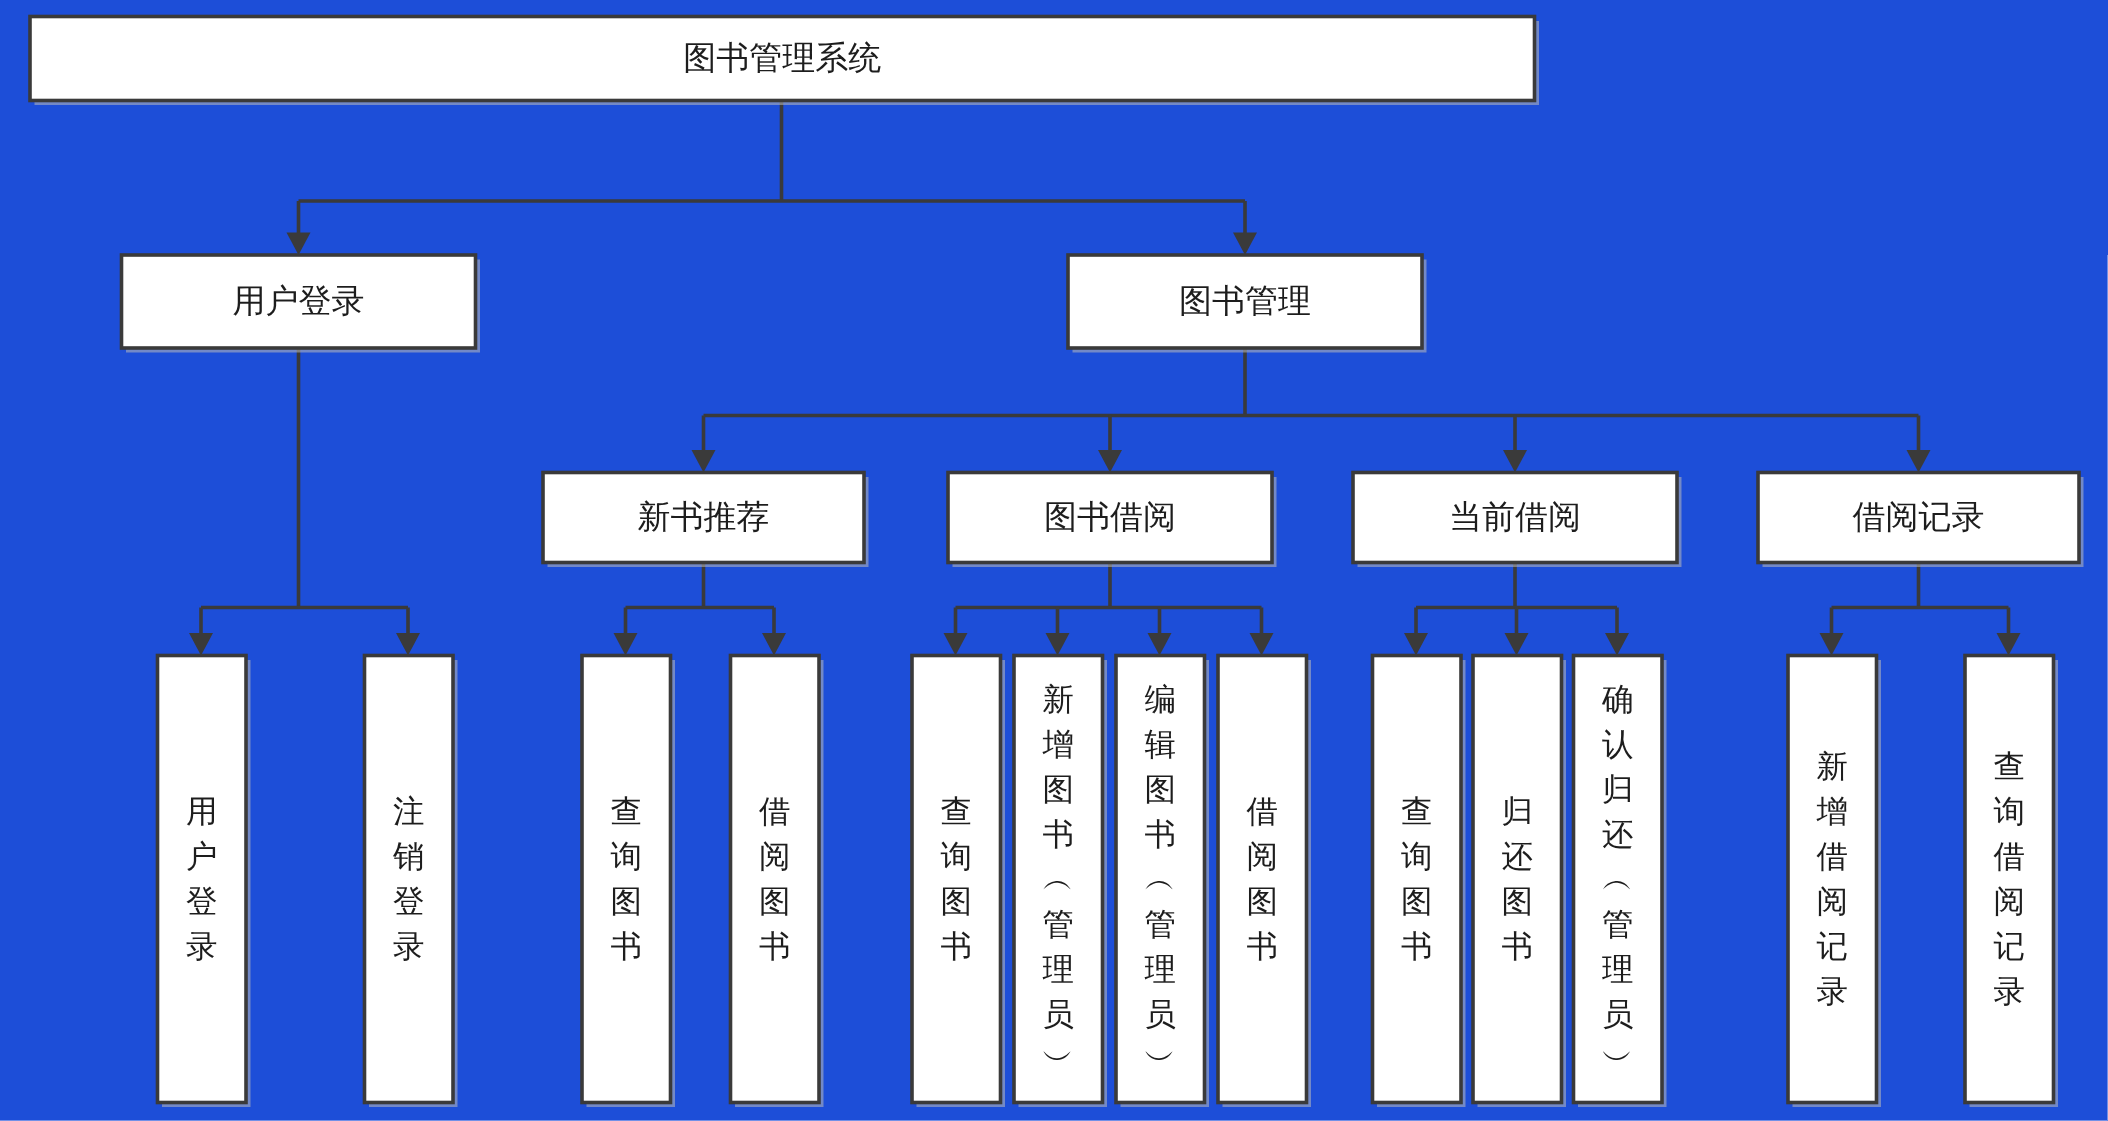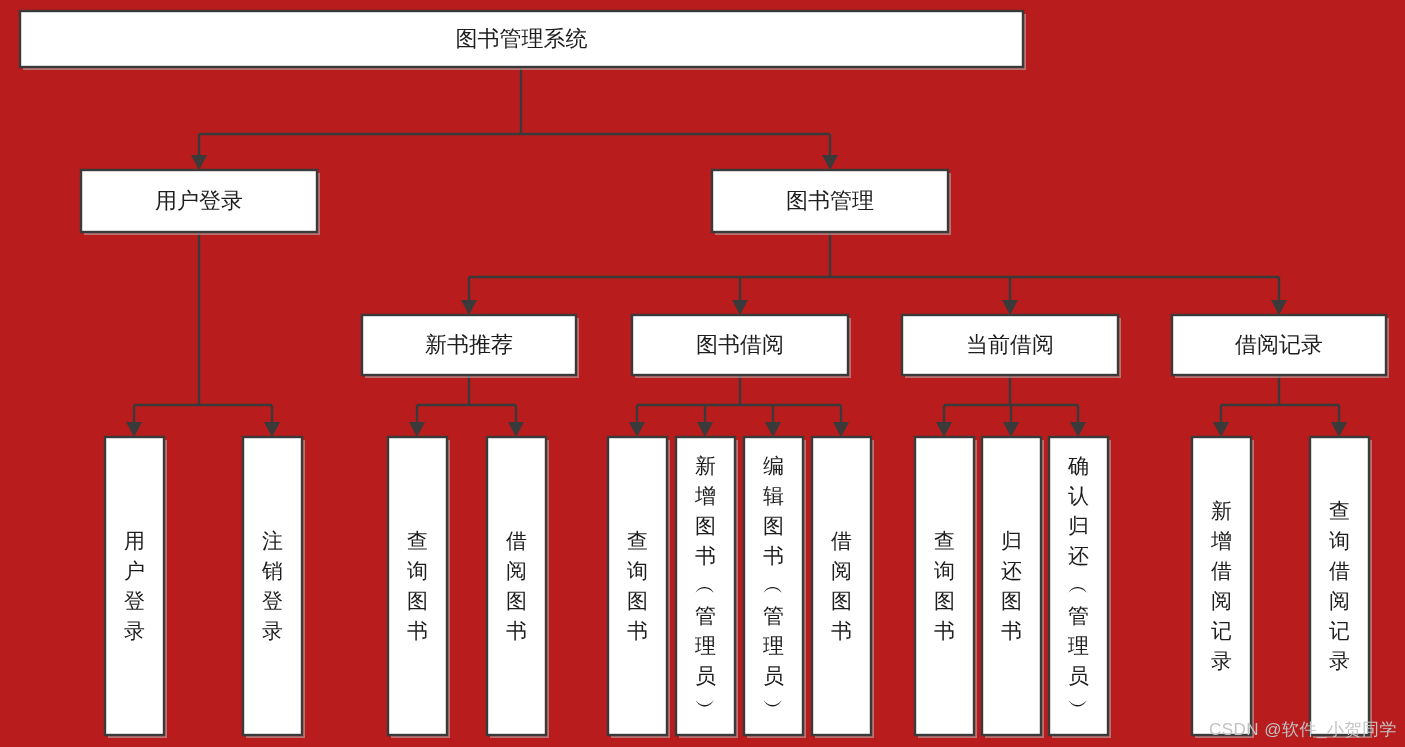--- a/index.html
+++ b/index.html
@@ -12,21 +12,21 @@
     width: 1405px;
     height: 747px;
     font-family: "Liberation Sans", "DejaVu Sans", sans-serif;
     overflow: hidden;
     position: relative;
   }
   #diagram-root {
     position: relative;
     width: 1405px;
     height: 747px;
-    background: #b91c1c;
+    background: #1d4ed8;
   }
   svg#diagram-canvas {
     position: absolute;
     left: 0;
     top: 0;
     width: 1405px;
     height: 747px;
     display: block;
   }
   .node-box {
@@ -246,14 +246,13 @@
           <rect x="1192" y="437" width="59" height="298" class="node-box"></rect>
           <text x="1221.5" y="512" class="node-label-v"><tspan x="1221.5" dy="0">新</tspan><tspan x="1221.5" dy="30">增</tspan><tspan x="1221.5" dy="30">借</tspan><tspan x="1221.5" dy="30">阅</tspan><tspan x="1221.5" dy="30">记</tspan><tspan x="1221.5" dy="30">录</tspan></text>
         </g>
         <g>
           <rect x="1313" y="440" width="59" height="298" class="node-box-shadow"></rect>
           <rect x="1310" y="437" width="59" height="298" class="node-box"></rect>
           <text x="1339.5" y="512" class="node-label-v"><tspan x="1339.5" dy="0">查</tspan><tspan x="1339.5" dy="30">询</tspan><tspan x="1339.5" dy="30">借</tspan><tspan x="1339.5" dy="30">阅</tspan><tspan x="1339.5" dy="30">记</tspan><tspan x="1339.5" dy="30">录</tspan></text>
         </g>
       </g>
   </svg>
-  <div class="watermark">CSDN @软件_小贺同学</div>
 </div>
 
 </body></html>

